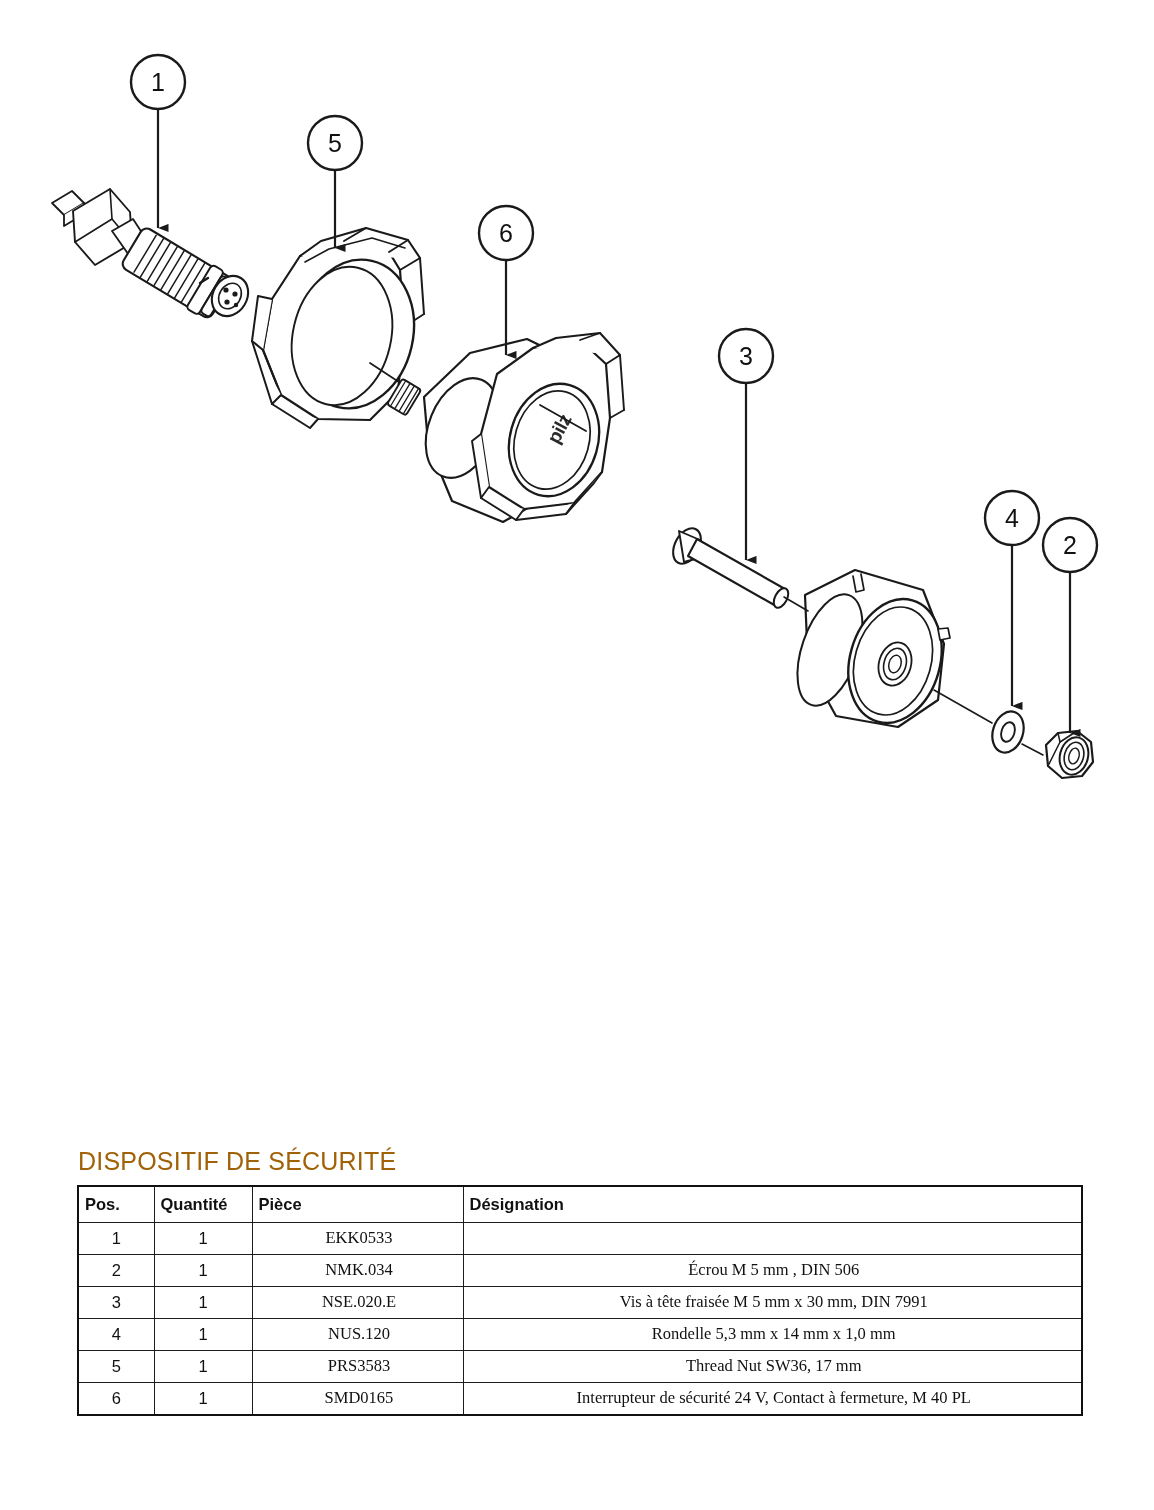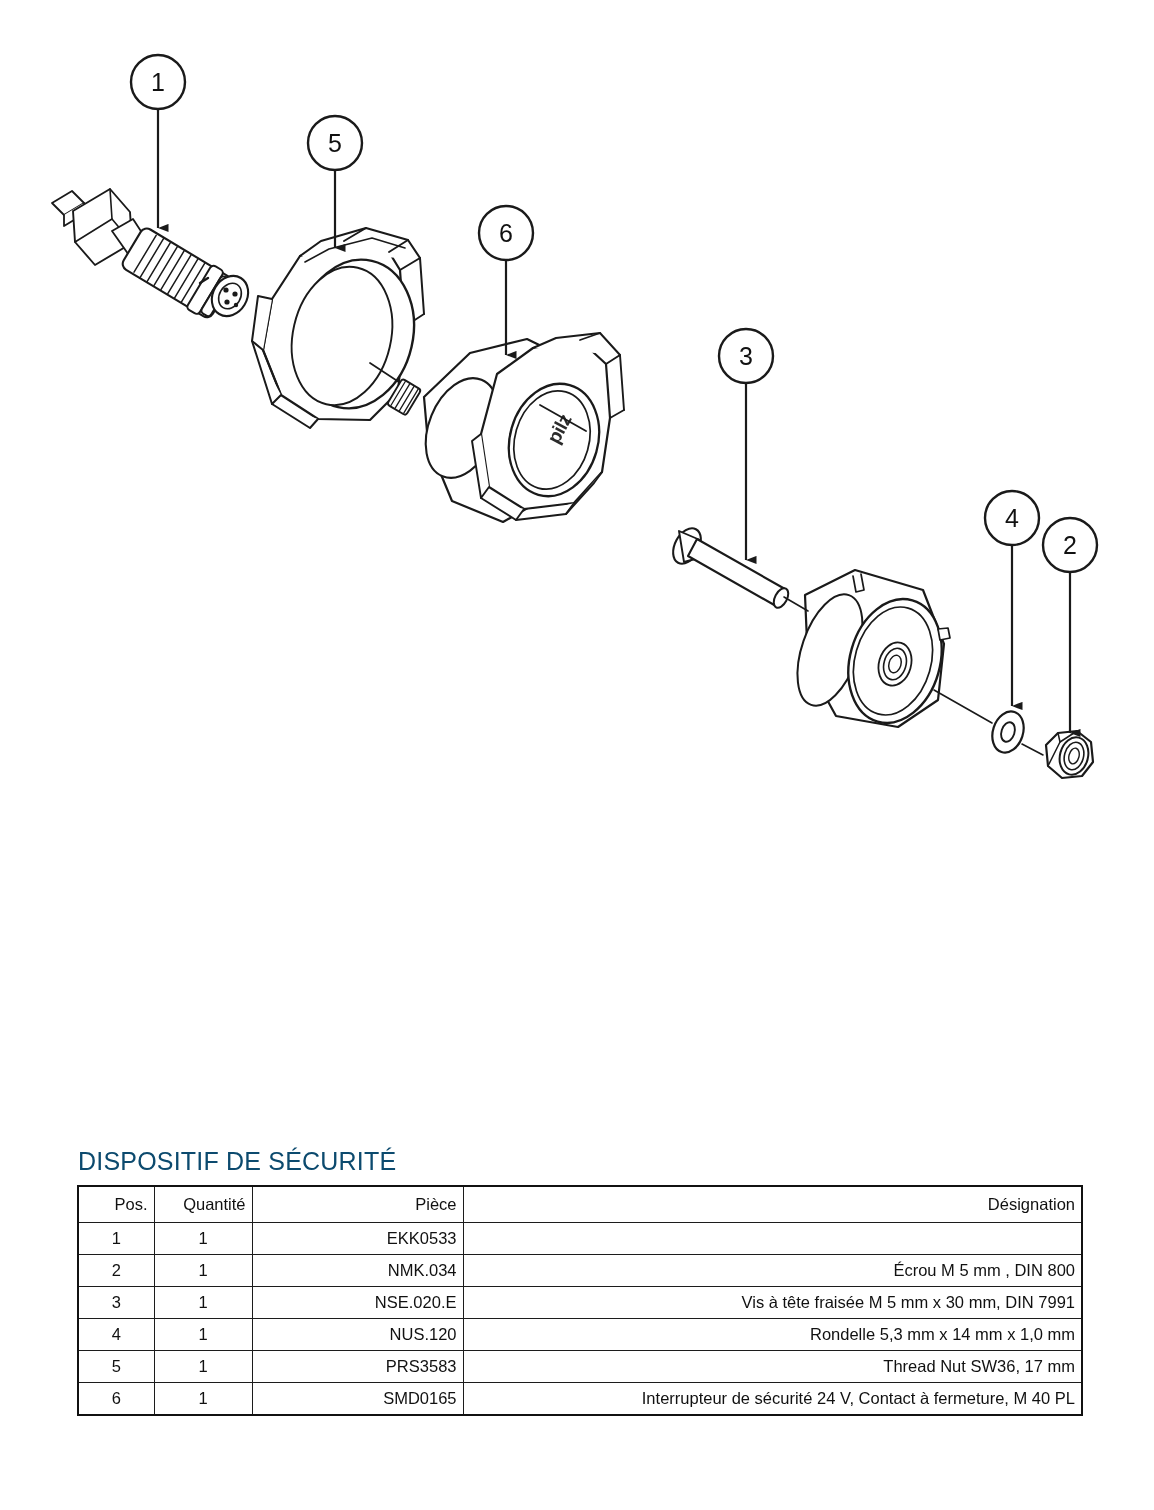--- a/index.html
+++ b/index.html
@@ -28,21 +28,21 @@
     position: absolute;
     left: 77px;
     top: 1148px;
     width: 1008px;
   }
 
   #parts-title {
     font-size: 25px;
     font-weight: 400;
     letter-spacing: 0.2px;
-    color: #0c4a6e;
+    color: #a16207;
     margin: 0 0 9px 1px;
     line-height: 1.1;
   }
 
   table#parts-table {
     border-collapse: collapse;
     width: 1006px;
     table-layout: fixed;
     background: #fff;
   }
@@ -50,31 +50,33 @@
   table#parts-table td {
     border: 1px solid #1c1c1c;
     font-size: 16.5px;
     font-weight: 400;
     height: 31px;
     padding: 0 6px;
     color: #111;
     line-height: 1.1;
   }
   table#parts-table thead th {
-    text-align: right;
+    text-align: left;
     height: 35px;
+    font-weight: bold;
   }
   table#parts-table td.c-pos,
   table#parts-table td.c-qty {
     text-align: center;
   }
   table#parts-table td.c-part,
   table#parts-table td.c-desc {
-    text-align: right;
+    text-align: center;
     padding-left: 9px;
+    font-family: Liberation Serif, serif;
   }
   table#parts-table .col-pos { width: 76px; }
   table#parts-table .col-qty { width: 98px; }
   table#parts-table .col-part { width: 211px; }
 
   
   table#parts-table {
     border: 2px solid #111;
   }
 
@@ -301,21 +303,21 @@
         <tr>
           <td class="c-pos">1</td>
           <td class="c-qty">1</td>
           <td class="c-part">EKK0533</td>
           <td class="c-desc"></td>
         </tr>
         <tr>
           <td class="c-pos">2</td>
           <td class="c-qty">1</td>
           <td class="c-part">NMK.034</td>
-          <td class="c-desc">Écrou M 5 mm , DIN 800</td>
+          <td class="c-desc">Écrou M 5 mm , DIN 506</td>
         </tr>
         <tr>
           <td class="c-pos">3</td>
           <td class="c-qty">1</td>
           <td class="c-part">NSE.020.E</td>
           <td class="c-desc">Vis à tête fraisée M 5 mm  x 30 mm, DIN 7991</td>
         </tr>
         <tr>
           <td class="c-pos">4</td>
           <td class="c-qty">1</td>

